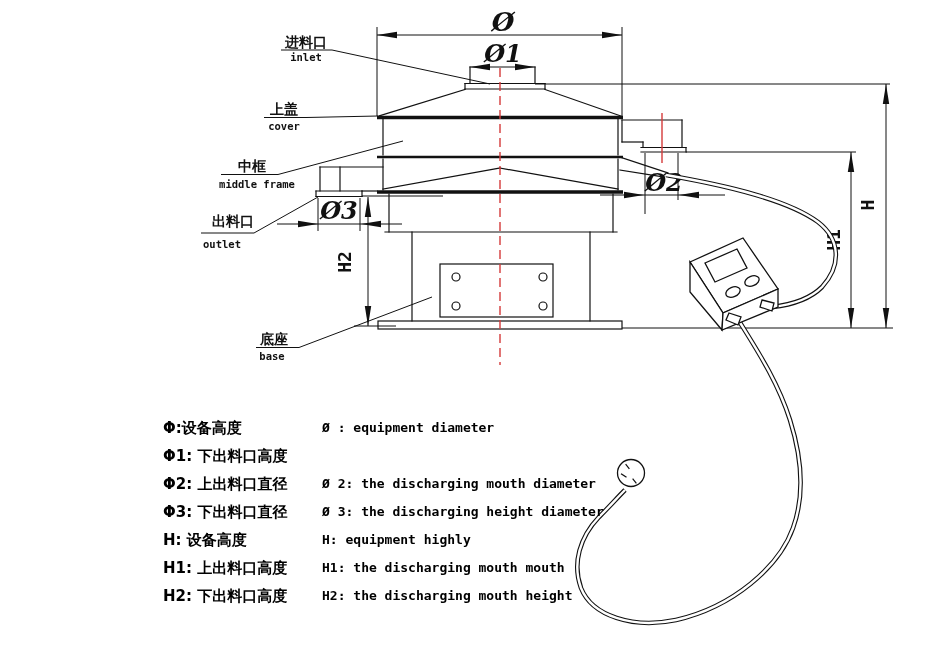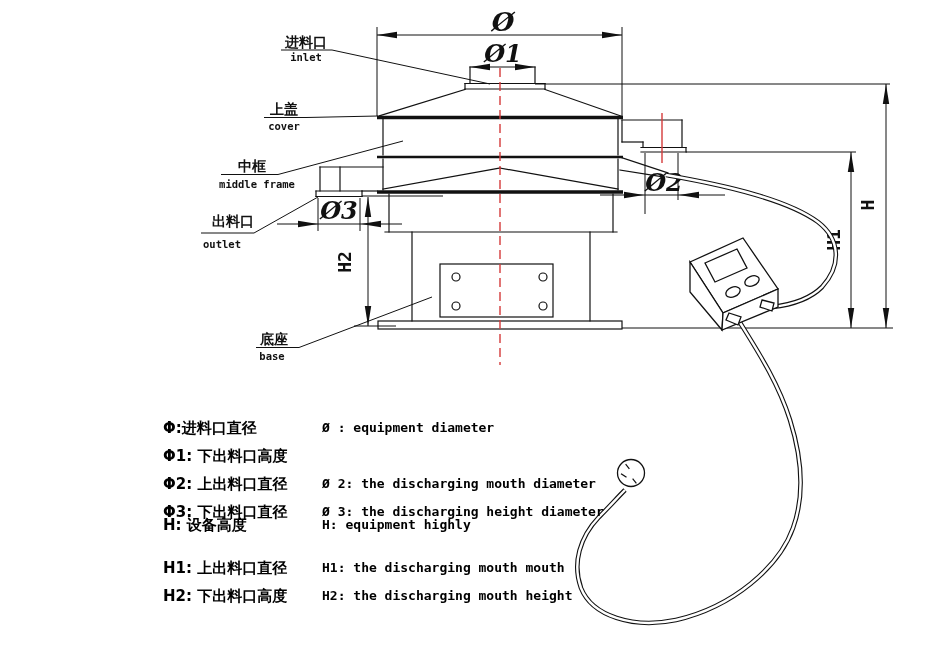--- a/index.html
+++ b/index.html
@@ -236,40 +236,40 @@
       <text class="cn" x="274" y="344" text-anchor="middle">底座</text>
       <line class="dim" x1="256" y1="347.5" x2="299" y2="347.5"></line>
       <text class="ens" x="272" y="360" text-anchor="middle">base</text>
       <line class="dim" x1="299" y1="347.5" x2="432" y2="297"></line>
     </g>
   </g>
 </svg>
 
   <div>
     <div class="legend-row" style="top:417px">
-      <span class="lcn">Φ:进料口直径</span>
+      <span class="lcn">Φ:设备高度</span>
       <span class="len">Ø : equipment diameter</span>
     </div>
     <div class="legend-row" style="top:445px">
       <span class="lcn">Φ1: 下出料口高度</span>
     </div>
     <div class="legend-row" style="top:473px">
       <span class="lcn">Φ2: 上出料口直径</span>
       <span class="len">Ø 2: the discharging mouth diameter</span>
     </div>
     <div class="legend-row" style="top:501px">
       <span class="lcn">Φ3: 下出料口直径</span>
       <span class="len">Ø 3: the discharging height diameter</span>
     </div>
-    <div class="legend-row" style="top:514px">
+    <div class="legend-row" style="top:529px">
       <span class="lcn">H: 设备高度</span>
       <span class="len">H: equipment highly</span>
     </div>
     <div class="legend-row" style="top:557px">
-      <span class="lcn">H1: 上出料口直径</span>
+      <span class="lcn">H1: 上出料口高度</span>
       <span class="len">H1: the discharging mouth mouth</span>
     </div>
     <div class="legend-row" style="top:585px">
       <span class="lcn">H2: 下出料口高度</span>
       <span class="len">H2: the discharging mouth height</span>
     </div>
   </div>
 
 </div>
 

